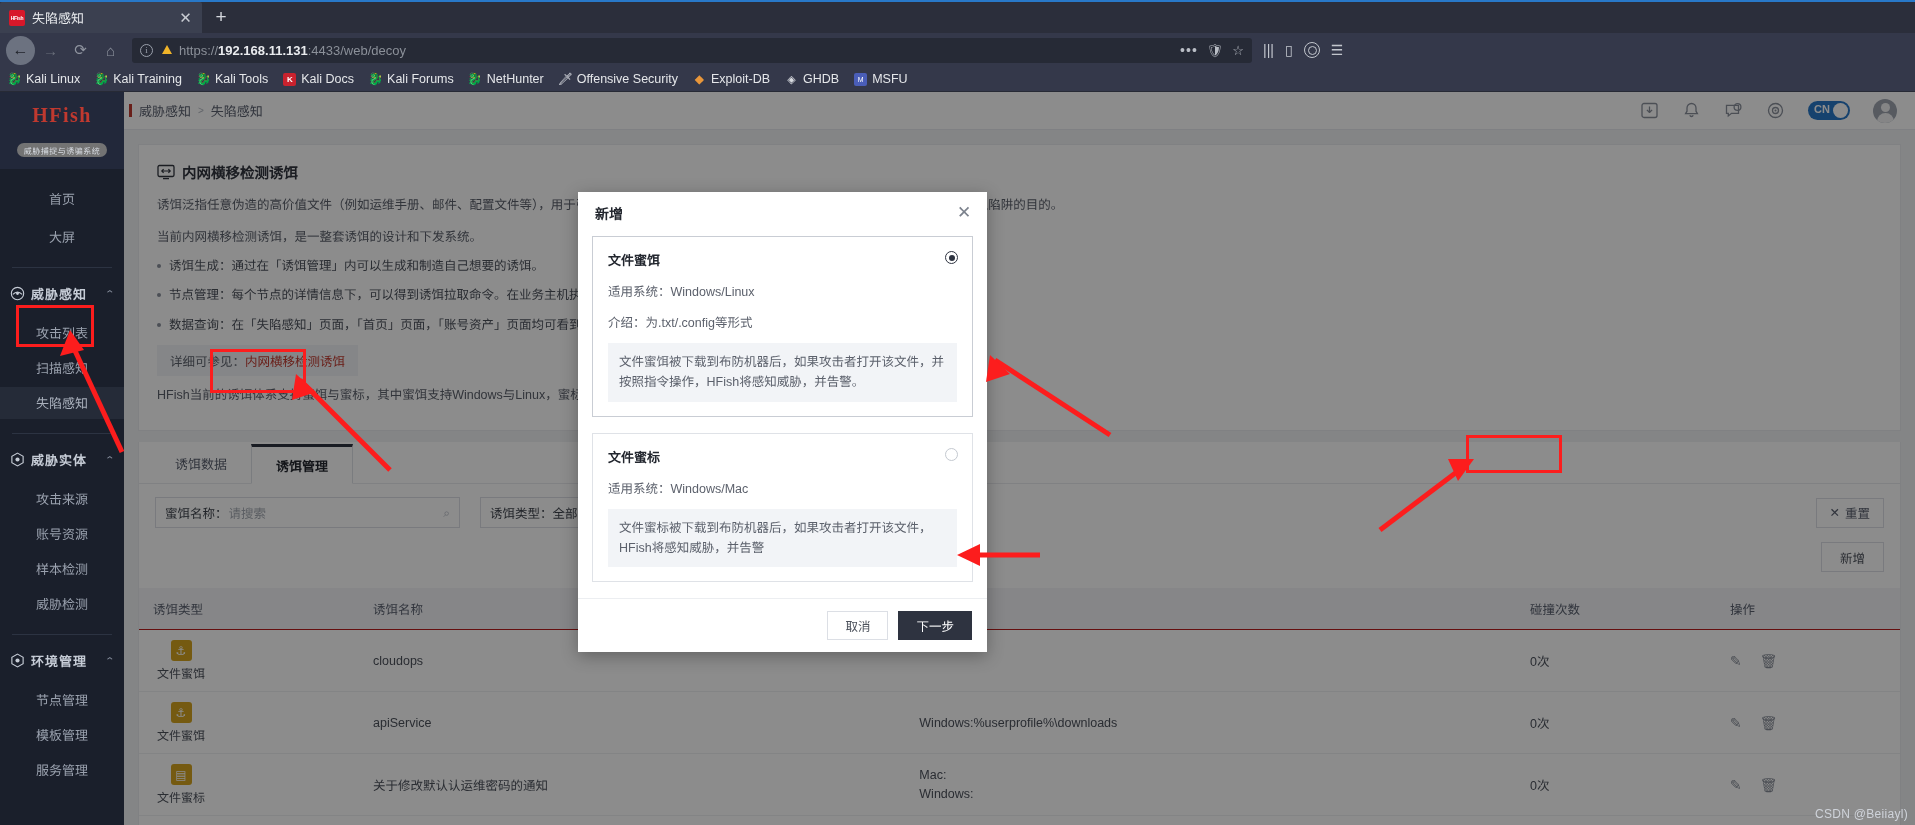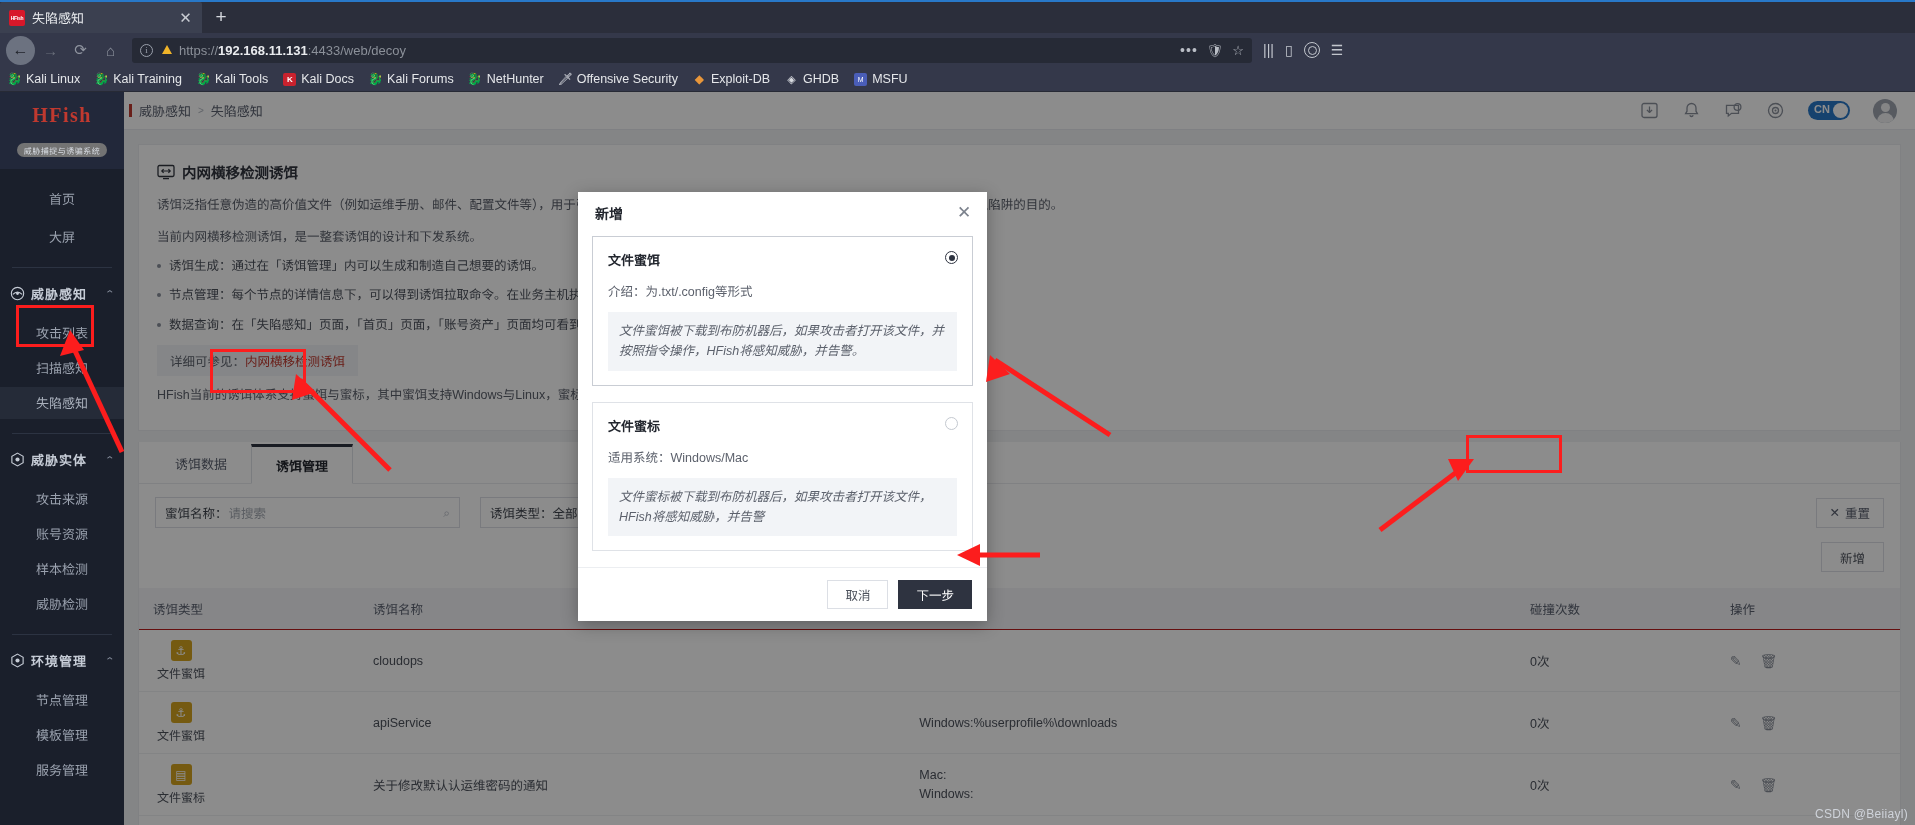--- a/index.html
+++ b/index.html
@@ -303,21 +303,20 @@
   .opt-card {
     border: 1px solid #dfe2e7; padding: 13px 15px 14px; position: relative;
     margin-bottom: 16px;
   }
   .opt-card.sel { border-color: #c9cdd4; }
   .opt-title { font-size: 13px; font-weight: bold; color: #23272f; margin-bottom: 12px; }
   .opt-line { font-size: 12.5px; color: #5c616c; margin-bottom: 12px; }
   .opt-note {
     background: #f2f4f7; padding: 9px 11px; font-size: 12.5px; color: #5c616c;
     line-height: 1.62;
-    font-style: italic;
   }
   .radio {
     position: absolute; right: 14px; top: 14px; width: 13px; height: 13px;
     border: 1px solid #c4c9d0; border-radius: 50%; background: #fff;
   }
   .radio.on { border-color: #2e3340; }
   .radio.on::after {
     content: ""; position: absolute; left: 2.5px; top: 2.5px; width: 6px;
     height: 6px; border-radius: 50%; background: #2e3340;
   }
@@ -676,20 +675,21 @@
 
   <div class="modal">
     <div class="modal-head">
       <span class="modal-title">新增</span>
       <span class="modal-x">✕</span>
     </div>
     <div class="modal-body">
       <div class="opt-card sel">
         <span class="radio on"></span>
         <div class="opt-title">文件蜜饵</div>
+        <div class="opt-line">适用系统：Windows/Linux</div>
         <div class="opt-line">介绍：为.txt/.config等形式</div>
         <div class="opt-note">文件蜜饵被下载到布防机器后，如果攻击者打开该文件，并按照指令操作，HFish将感知威胁，并告警。</div>
       </div>
       <div class="opt-card">
         <span class="radio"></span>
         <div class="opt-title">文件蜜标</div>
         <div class="opt-line">适用系统：Windows/Mac</div>
         <div class="opt-note">文件蜜标被下载到布防机器后，如果攻击者打开该文件，HFish将感知威胁，并告警</div>
       </div>
     </div>

